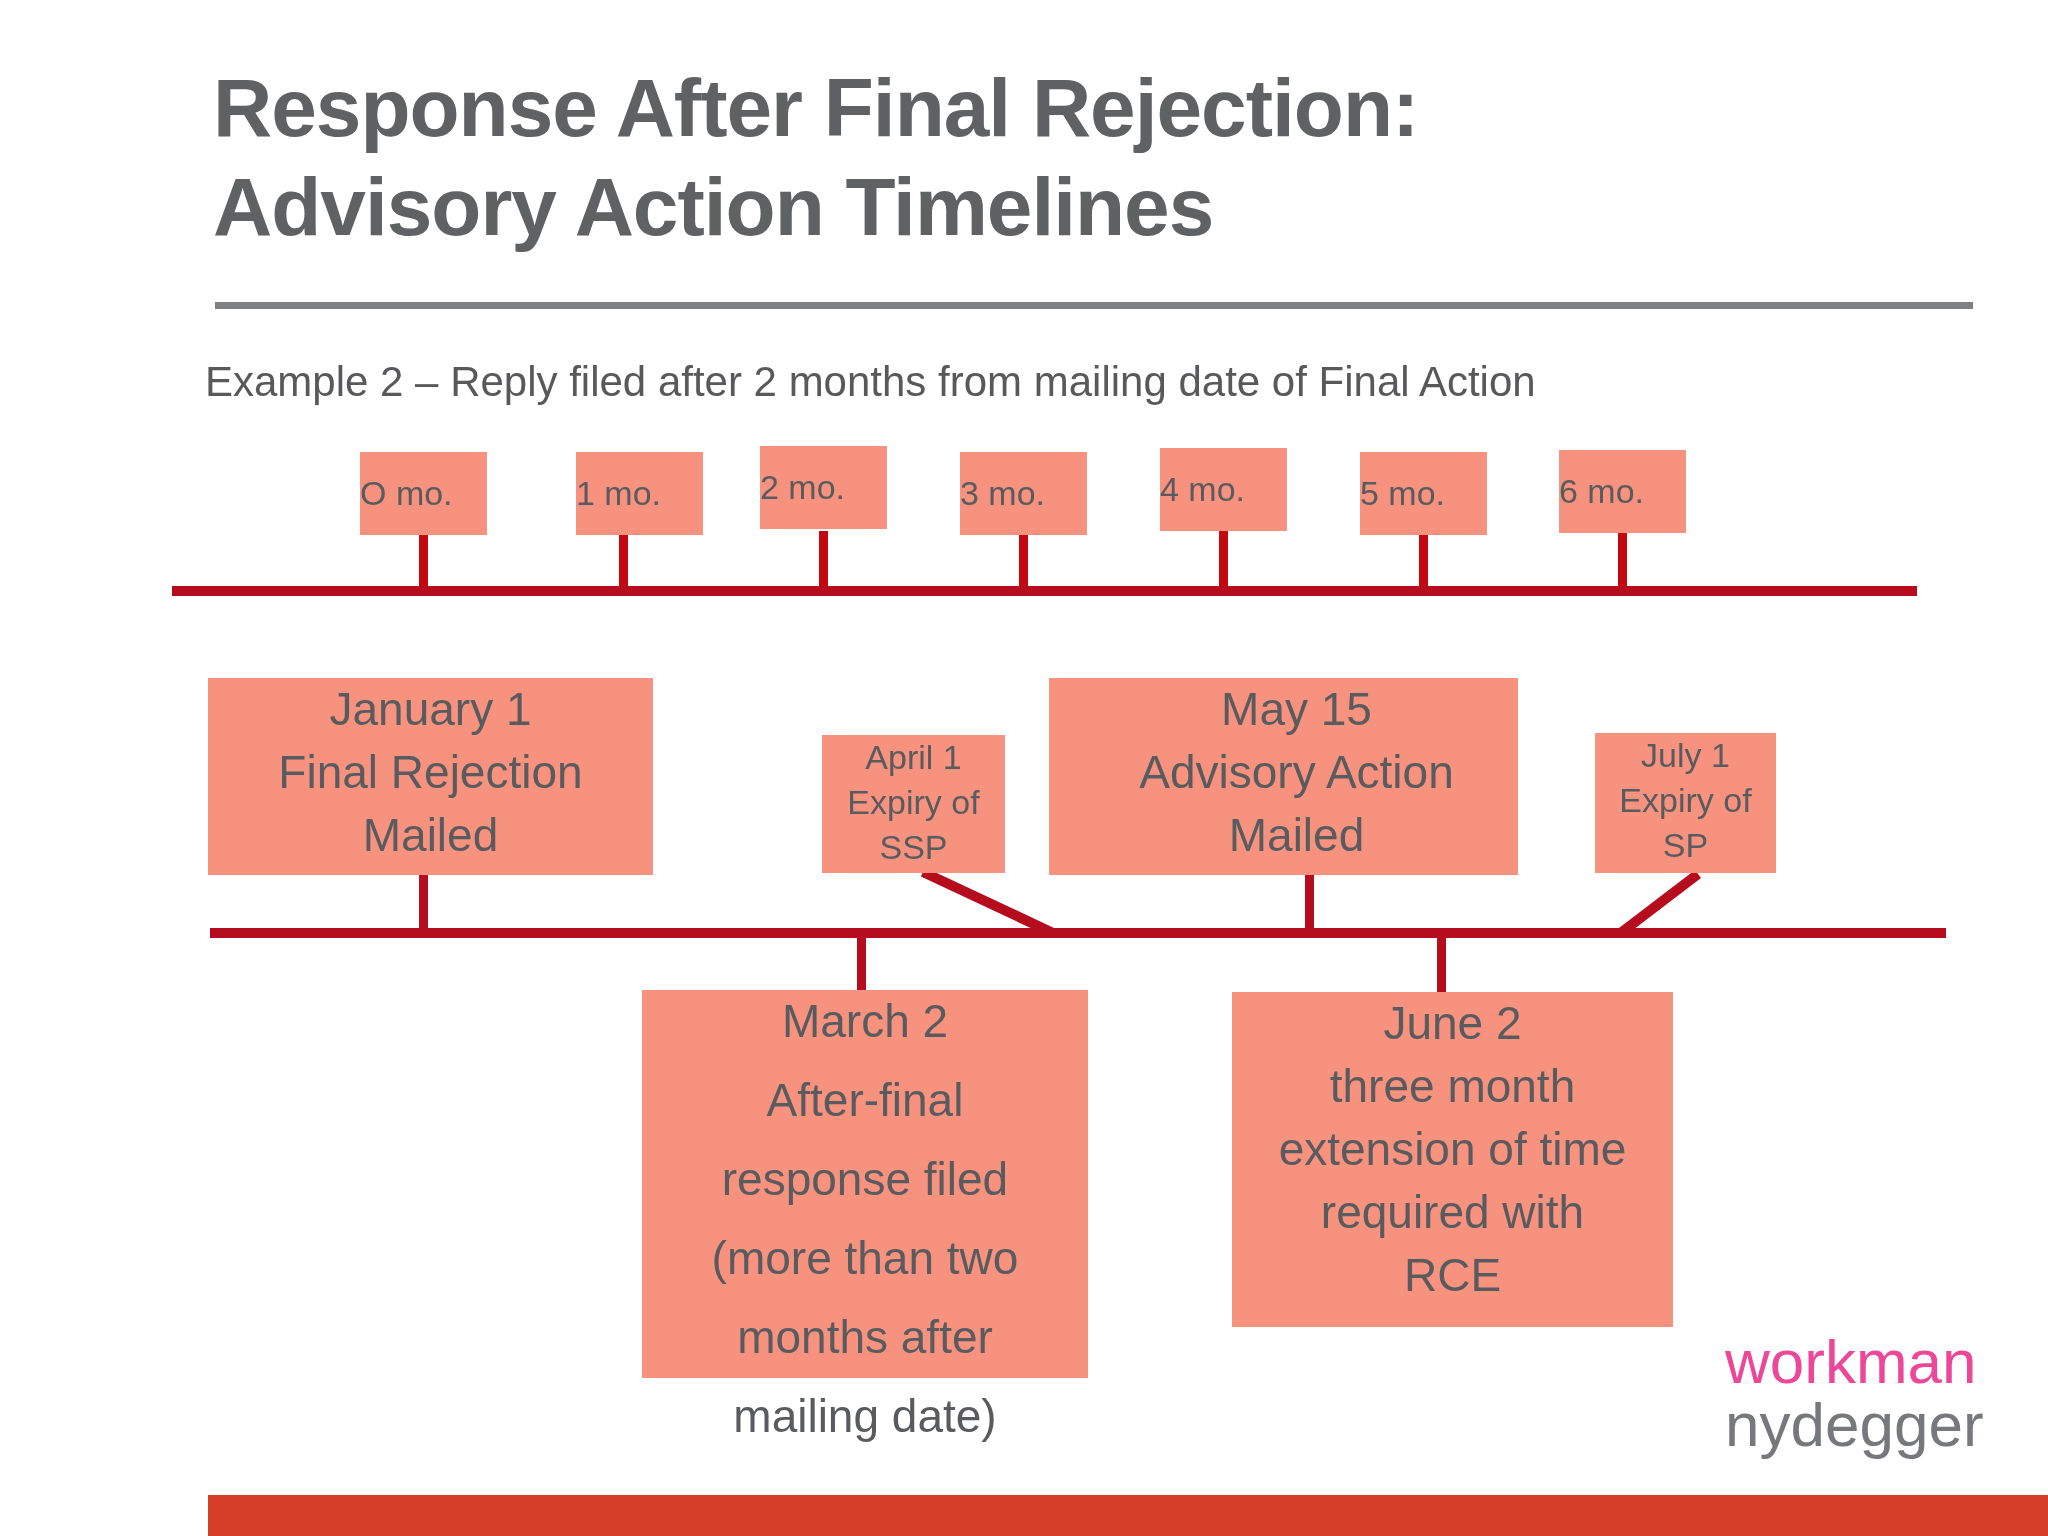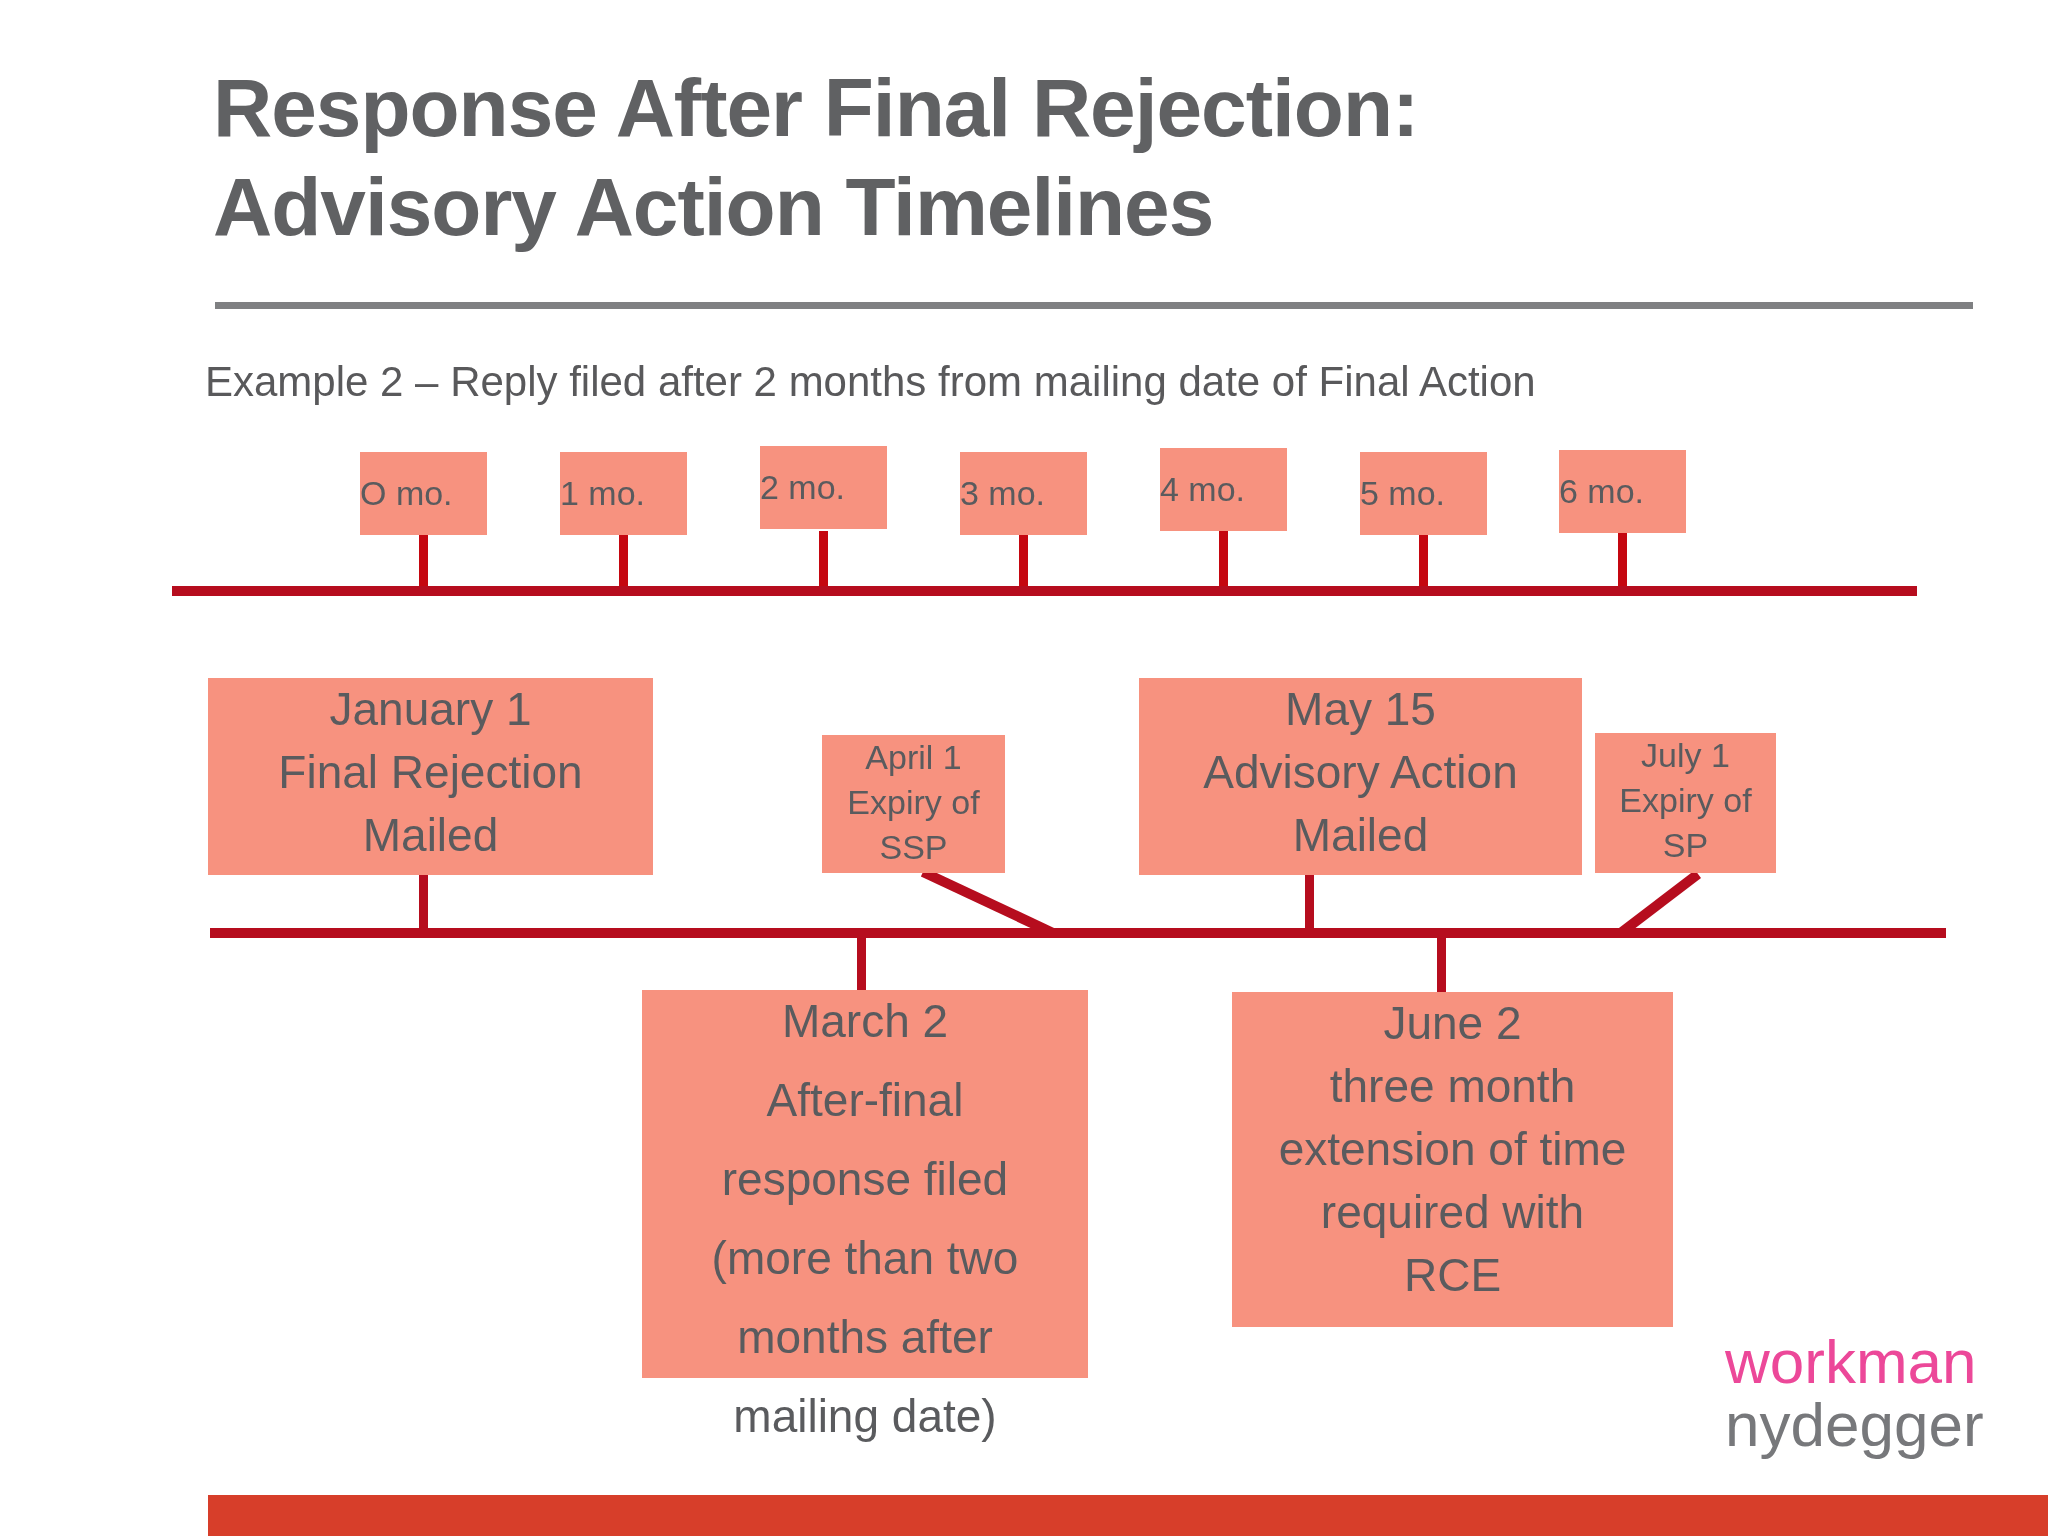--- a/index.html
+++ b/index.html
@@ -98,21 +98,21 @@
   <div class="tick" style="left:619px;"></div>
   <div class="tick" style="left:819px;"></div>
   <div class="tick" style="left:1019px;"></div>
   <div class="tick" style="left:1219px;"></div>
   <div class="tick" style="left:1419px;"></div>
   <div class="tick" style="left:1618px;"></div>
 
   <div class="month-box" style="left:360px;  top:452px;">
       <span>O mo.</span>
     </div>
-  <div class="month-box" style="left:560px;  top:452px;">
+  <div class="month-box" style="left:576px;  top:452px;">
       <span>1 mo.</span>
     </div>
   <div class="month-box" style="left:760px;  top:446px;">
       <span>2 mo.</span>
     </div>
   <div class="month-box" style="left:960px;  top:452px;">
       <span>3 mo.</span>
     </div>
   <div class="month-box" style="left:1160px; top:448px;">
       <span>4 mo.</span>
@@ -141,21 +141,21 @@
     <span class="ln">Final Rejection</span>
     <span class="ln">Mailed</span>
   </div>
 
   <div class="event-box ev-small" style="left:822px; top:735px; width:183px; height:138px;">
     <span class="ln">April 1</span>
     <span class="ln">Expiry of</span>
     <span class="ln">SSP</span>
   </div>
 
-  <div class="event-box ev-big" style="left:1139px; top:678px; width:443px; height:197px;">
+  <div class="event-box ev-big" style="left:1049px; top:678px; width:443px; height:197px;padding-left:26px;">
     <span class="ln">May 15</span>
     <span class="ln">Advisory Action</span>
     <span class="ln">Mailed</span>
   </div>
 
   <div class="event-box ev-small" style="left:1595px; top:733px; width:181px; height:140px;">
     <span class="ln">July 1</span>
     <span class="ln">Expiry of</span>
     <span class="ln">SP</span>
   </div>

